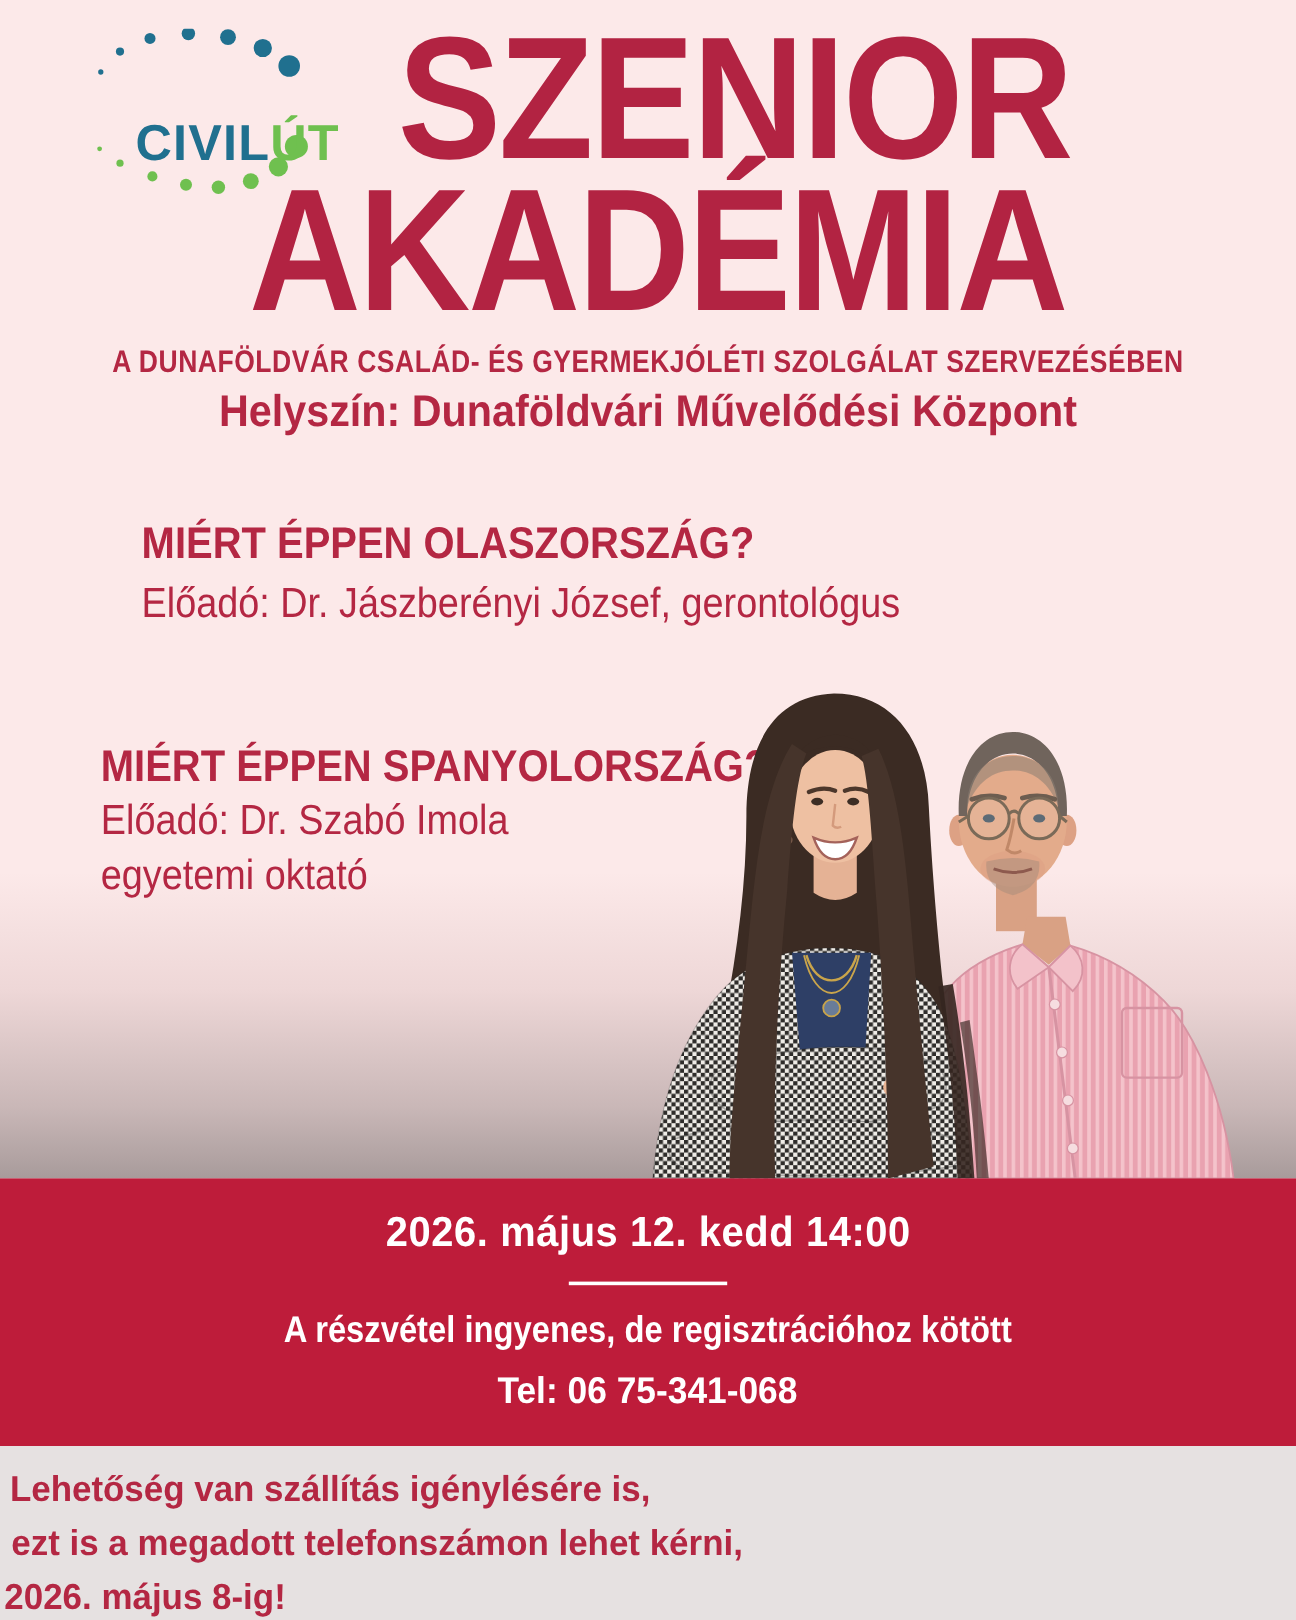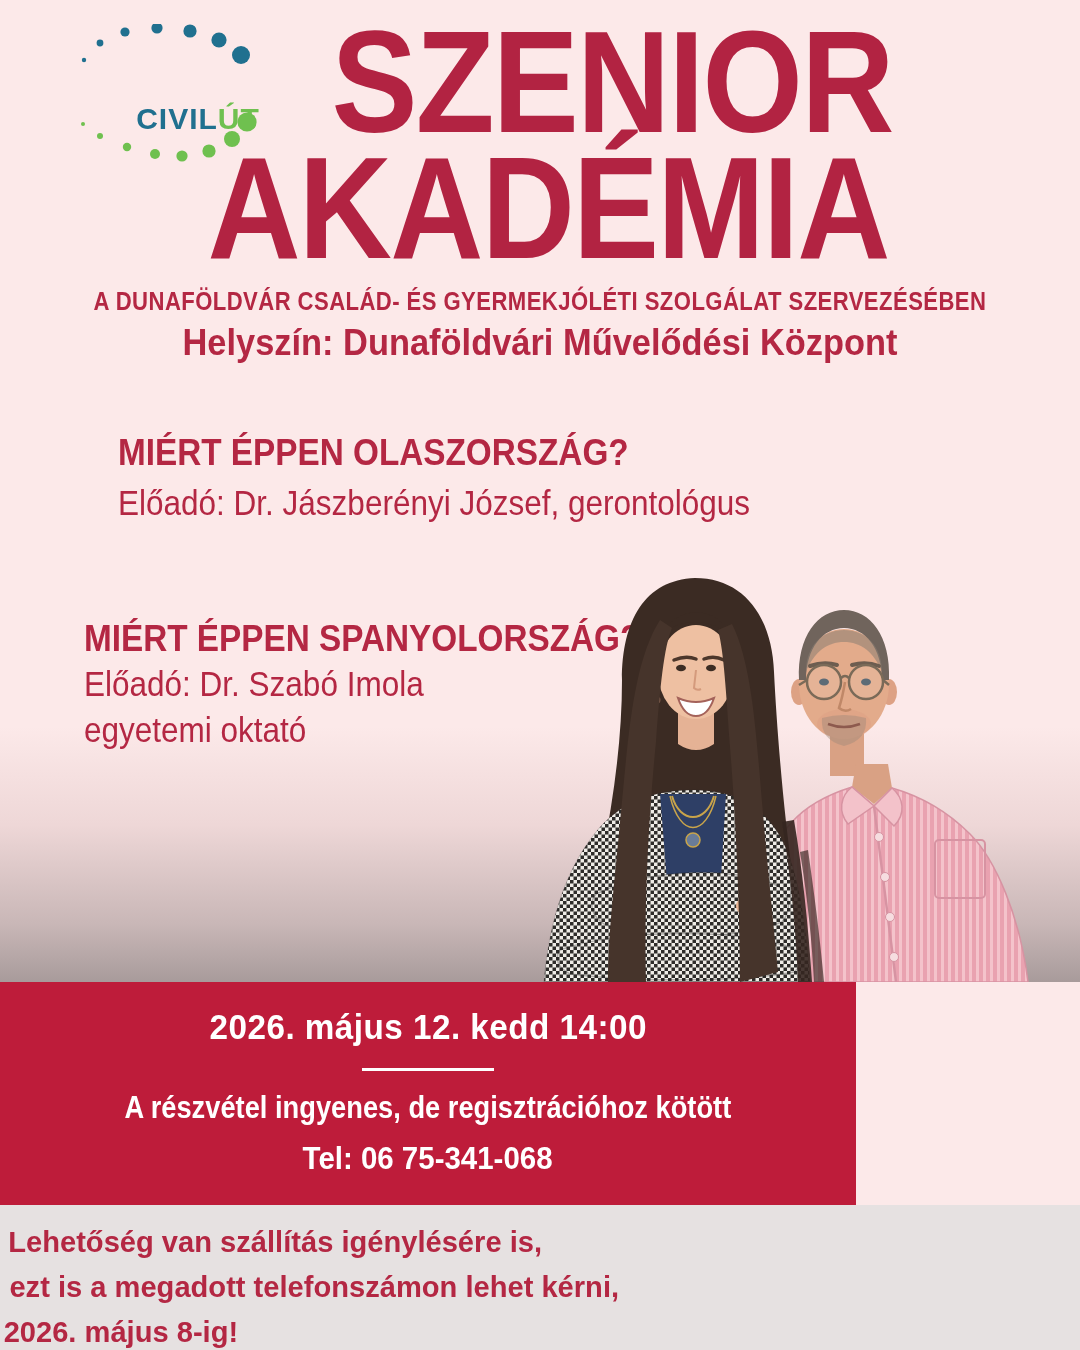--- a/index.html
+++ b/index.html
@@ -11,21 +11,21 @@
   
   .top{
     position:relative;width:1080px;height:982px;
     background:linear-gradient(180deg,#fce9e9 0%,#fce9e9 74%,#eed7d7 84%,#c9b7b7 94%,#a89b9b 100%);
   }
   
   .logo{position:absolute;left:70px;top:24px;width:256px;height:150px;}
   .logo svg{position:absolute;left:0;top:0;}
   .logo-text{
     position:absolute;left:0;top:74px;width:100%;text-align:center;
-    font-size:30px;font-weight:700;letter-spacing:1px;line-height:42px;
+    font-size:42px;font-weight:700;letter-spacing:1px;line-height:42px;
   }
   .logo-civil{color:#20708f;}
   .logo-ut{color:#6fc04f;}
   
   .title-line{position:absolute;font-weight:700;color:#b22342;line-height:1;white-space:nowrap;text-align:center;}
   .title-1{left:280px;top:10px;width:664px;font-size:145px;letter-spacing:-2px;transform:scaleX(.89);}
   .title-2{left:145px;top:136px;width:806px;font-size:145px;letter-spacing:-2px;transform:scaleX(.89);}
   .organizer{
     position:absolute;left:0;right:0;top:286px;text-align:center;
     font-size:26px;font-weight:700;color:#b42743;white-space:nowrap;
@@ -47,21 +47,21 @@
   }
   .s1-title{left:118px;top:432px;}
   .s1-speaker{left:118px;top:483px;}
   .s2-title{left:84px;top:618px;}
   .s2-speaker{left:84px;top:664px;}
   .s2-role{left:84px;top:710px;}
   
   .photo{position:absolute;left:500px;top:572px;width:540px;height:410px;}
   
   .band{
-    position:relative;width:856px;height:223px;background:#be1c3a;
+    position:relative;width:1080px;height:223px;background:#be1c3a;
     display:flex;flex-direction:column;align-items:center;box-sizing:border-box;padding-top:25px;
     color:#ffffff;
   }
   .band-date{font-size:35px;font-weight:700;letter-spacing:.5px;transform:scaleX(.95);white-space:nowrap;}
   .band-divider{width:132px;height:3px;background:#ffffff;margin:21px 0 19px 0;}
   .band-reg{font-size:31px;font-weight:700;transform:scaleX(.88);white-space:nowrap;margin-bottom:15px;}
   .band-phone{font-size:31px;font-weight:700;transform:scaleX(.95);white-space:nowrap;}
   
   .footer{
     position:relative;width:1080px;height:145px;background:#e6e1e1;

